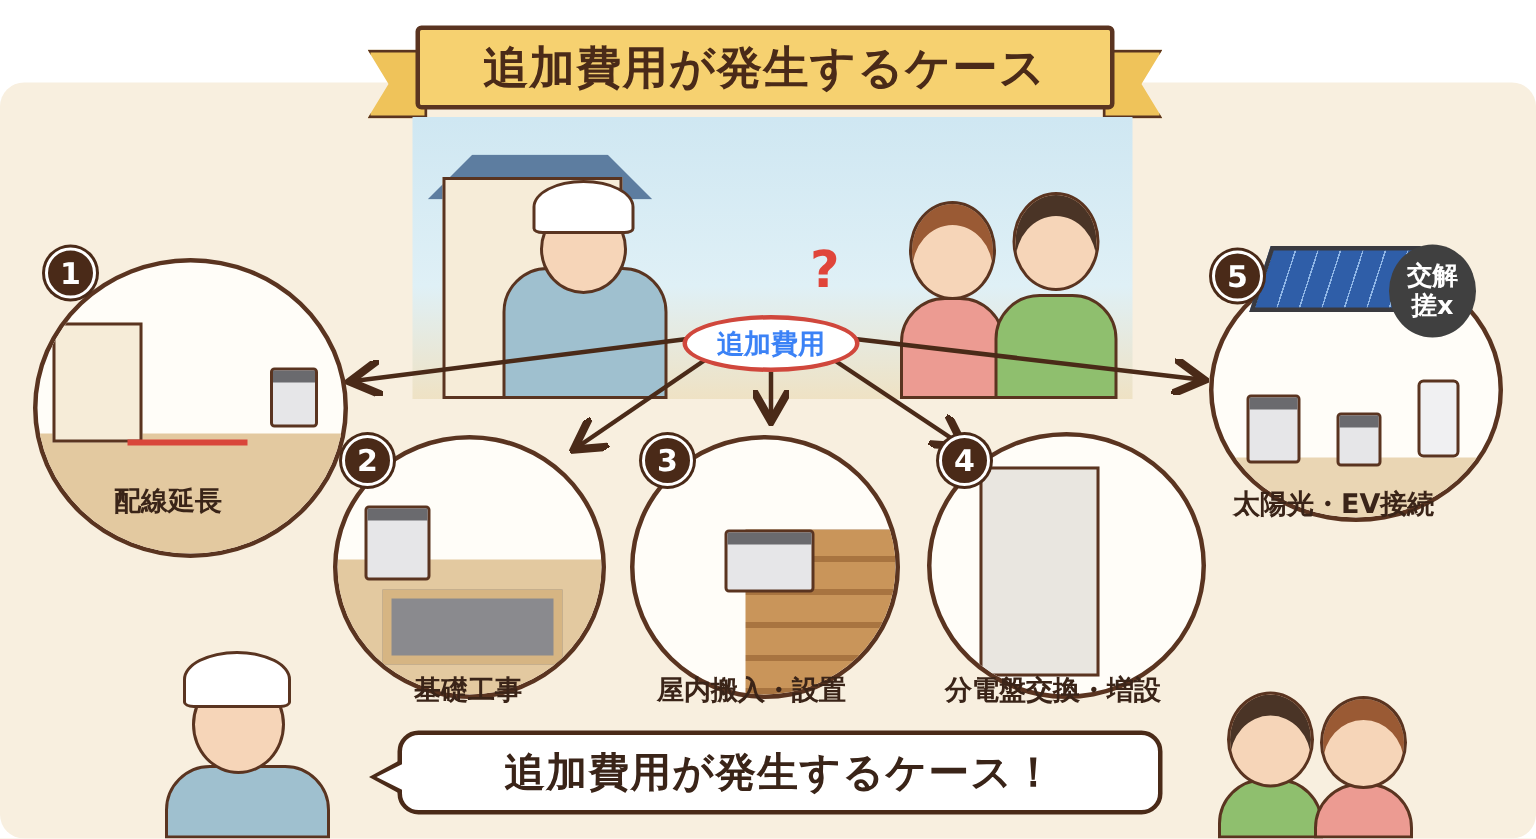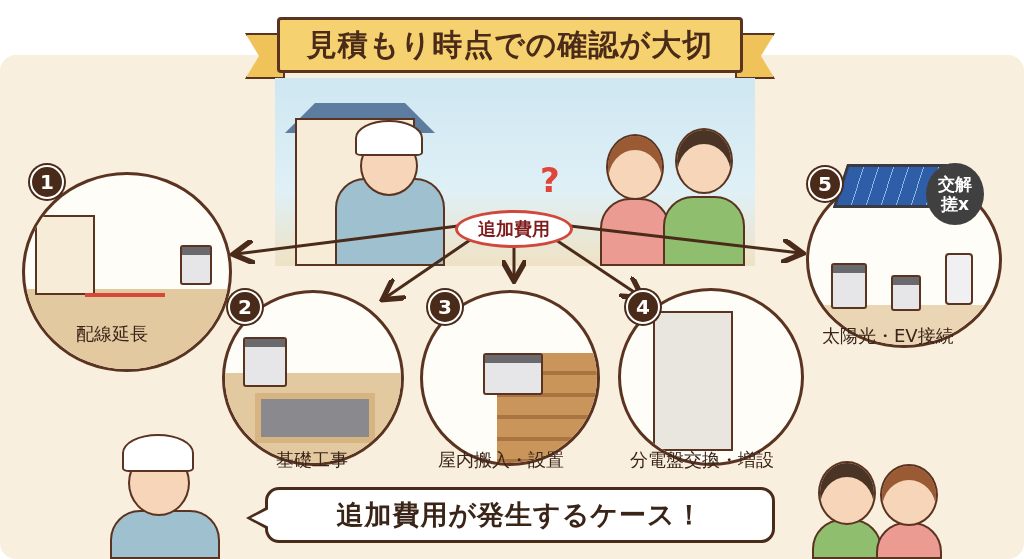--- a/index.html
+++ b/index.html
@@ -18,46 +18,46 @@
   .doc-title { text-align: center; font-size: 13px; font-weight: bold; color: #4a2a18; margin-top: 10px; }
   .doc-table { position: absolute; left: 10px; top: 55px; width: 106px; height: 110px; border: 1px solid #8aa; background: repeating-linear-gradient(#fff 0 14px,#b8c8d4 14px 15px); }
   .doc-table::before { content: ""; position: absolute; left: 0; right: 0; top: 0; height: 12px; background: #a9c7e2; }
   .qmark { position: absolute; left: 265px; top: 82px; font-size: 34px; font-weight: bold; color: #e0453a; }
   .person { position: absolute; border: 2px solid #5a3420; }
   .worker-main { left: 60px; top: 30px; width: 110px; height: 158px; }
   .head { position: absolute; border-radius: 50%; background: #f6d5b8; border: 2px solid #5a3420; }
   .helmet { position: absolute; background: #fff; border: 2px solid #5a3420; border-radius: 50% 50% 10% 10%; }
   .body-shirt { position: absolute; border: 2px solid #5a3420; border-radius: 30px 30px 0 0; }
   .hub { position: absolute; left: 455px; top: 210px; width: 118px; height: 38px; border: 3px solid #d0473c; border-radius: 50%; background: #fff; display: flex; align-items: center; justify-content: center; }
-  .hub span { font-size: 18px; font-weight: bold; color: #7f1d1d; }
+  .hub span { font-size: 18px; font-weight: bold; color: #3b82f6; }
   svg.arrows { position: absolute; left: 0; top: 0; width: 1024px; height: 559px; pointer-events: none; }
   .circle { position: absolute; border-radius: 50%; background: #fffdf8; border: 3px solid #5a3420; overflow: hidden; }
   .circle-ground { position: absolute; left: 0; right: 0; bottom: 0; background: #e3c9a0; }
   .num { position: absolute; width: 34px; height: 34px; border-radius: 50%; background: #4a2a18; color: #fff; font-size: 20px; font-weight: bold; display: flex; align-items: center; justify-content: center; border: 2px solid #fff; box-shadow: 0 0 0 2px #4a2a18; }
-  .label { position: absolute; font-size: 18px; font-weight: normal; color: #3a2418; text-align: center; white-space: nowrap; }
+  .label { position: absolute; font-size: 18px; font-weight: bold; color: #3a2418; text-align: center; white-space: nowrap; }
   .box-battery { position: absolute; background: #e6e6e8; border: 2px solid #5a3420; border-radius: 3px; }
   .box-battery::before { content: ""; position: absolute; left: 0; right: 0; top: 0; height: 8px; background: #6a6a6e; }
   .bubble-speech { position: absolute; left: 265px; top: 487px; width: 510px; height: 56px; background: #fff; border: 3px solid #4a2a18; border-radius: 14px; display: flex; align-items: center; justify-content: center; }
   .bubble-speech::before { content: ""; position: absolute; left: -22px; top: 16px; border-right: 22px solid #4a2a18; border-top: 12px solid transparent; border-bottom: 12px solid transparent; }
   .bubble-speech::after { content: ""; position: absolute; left: -17px; top: 19px; border-right: 18px solid #fff; border-top: 9px solid transparent; border-bottom: 9px solid transparent; }
   .bubble-speech span { font-size: 27px; font-weight: bold; color: #3a2418; letter-spacing: 1px; }
   .dark-bubble { position: absolute; left: 926px; top: 163px; width: 58px; height: 62px; border-radius: 50%; background: #404040; color: #fff; font-size: 17px; font-weight: bold; display: flex; align-items: center; justify-content: center; text-align: center; line-height: 20px; }
   .solar { position: absolute; left: 840px; top: 164px; width: 100px; height: 44px; background: repeating-linear-gradient(90deg,#2f5ea8 0 14px,#8fb6e6 14px 15px), #2f5ea8; border: 3px solid #3a3a40; transform: skewX(-18deg); }
   .ev { position: absolute; left: 945px; top: 253px; width: 28px; height: 52px; background: #f0f0f2; border: 2px solid #5a3420; border-radius: 4px; }
 </style>
 </head>
 <body>
 
 <div class="panel"></div>
 
 <div class="ribbon-wrap">
   <div class="ribbon-tail l"></div>
   <div class="ribbon-tail r"></div>
   <div class="ribbon">
-    <span>見積もり時点での確認が大切</span>
+    <span>追加費用が発生するケース</span>
   </div>
 </div>
 
 <div class="scene">
   <div class="house-roof"></div>
   <div class="house"></div>
   <div class="person worker-main" style="border:none">
     <div class="body-shirt" style="left:0;top:70px;width:110px;height:88px;background:#9fc0cf;"></div>
     <div class="head" style="left:25px;top:28px;width:58px;height:60px;"></div>
     <div class="helmet" style="left:20px;top:12px;width:68px;height:36px;"></div>

